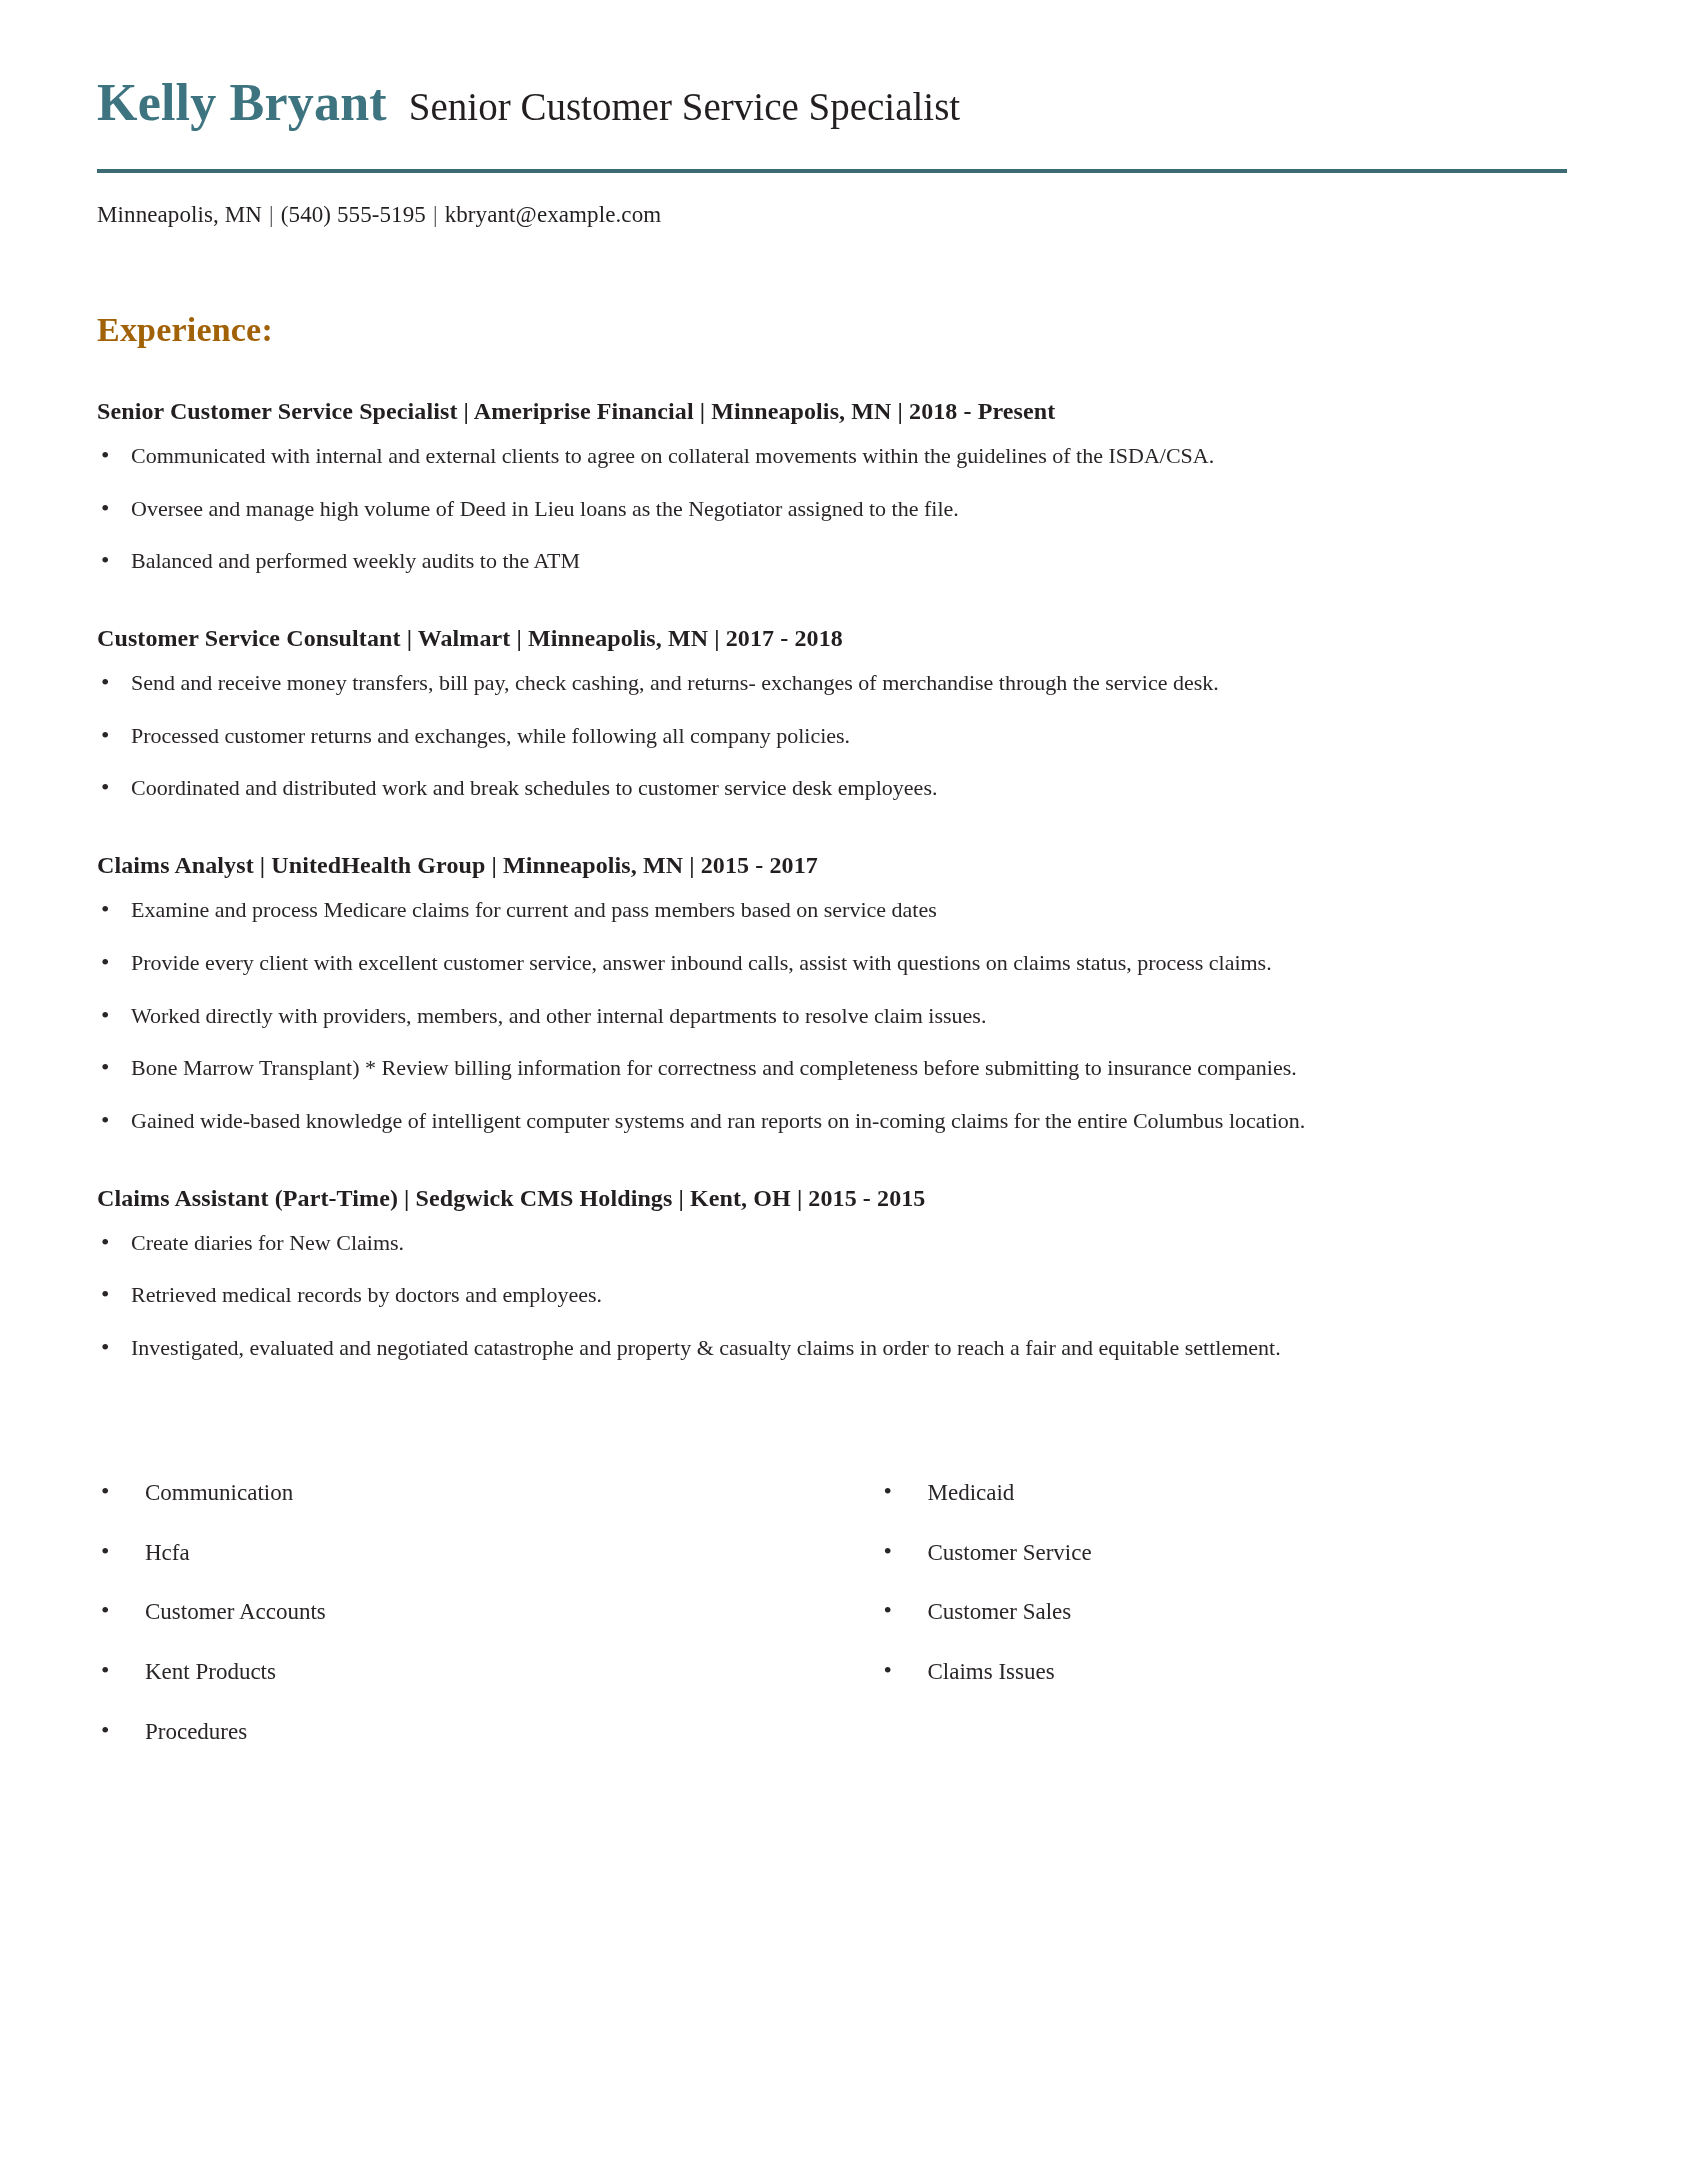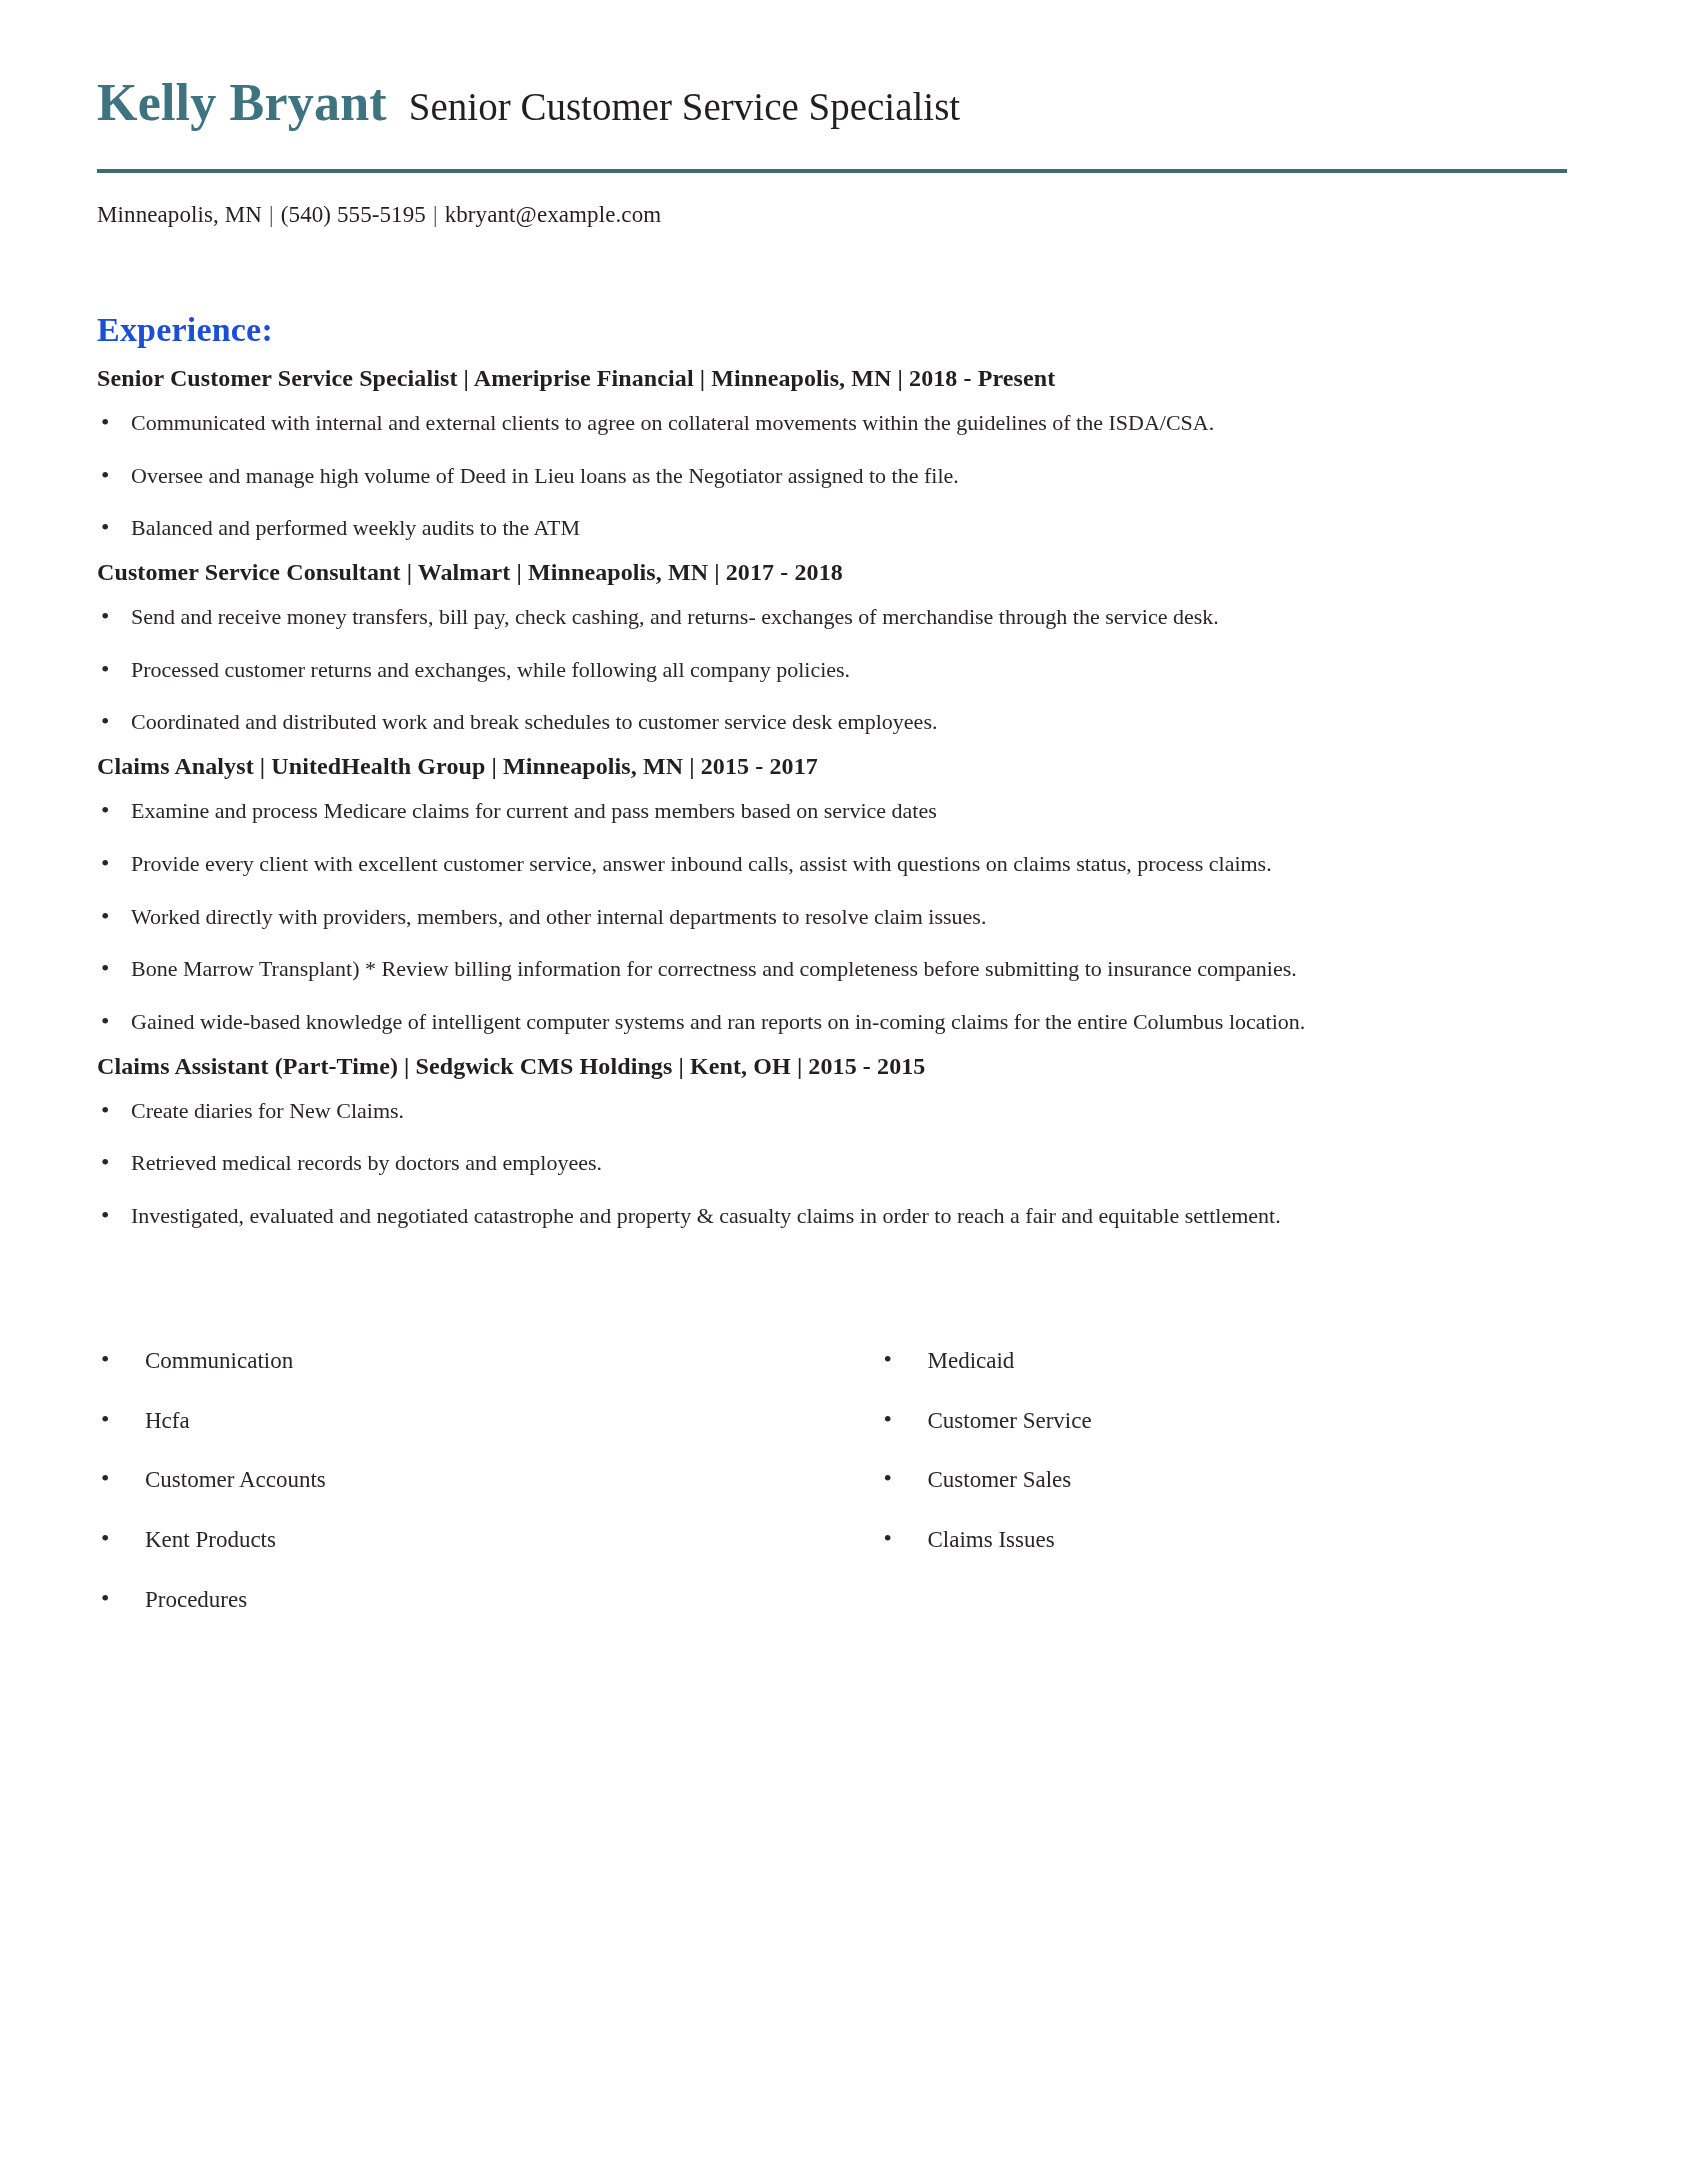--- a/index.html
+++ b/index.html
@@ -65,28 +65,28 @@
     padding: 0 7px;
   }
 
   
   .section {
     margin-top: 0;
   }
   .section-title {
     font-size: 34px;
     font-weight: bold;
-    color: #1d4ed8;
+    color: #a16207;
     letter-spacing: 0.2px;
   }
   #experience-section { margin-top: 83px; }
   #skills-section { margin-top: 115px; }
 
   .job {
-    margin-top: 16px;
+    margin-top: 49px;
   }
   .job:first-of-type { margin-top: 42px; }
   .job-heading {
     font-size: 24px;
     font-weight: bold;
     color: #231f20;
     letter-spacing: 0.1px;
   }
 
   ul.bullets {

